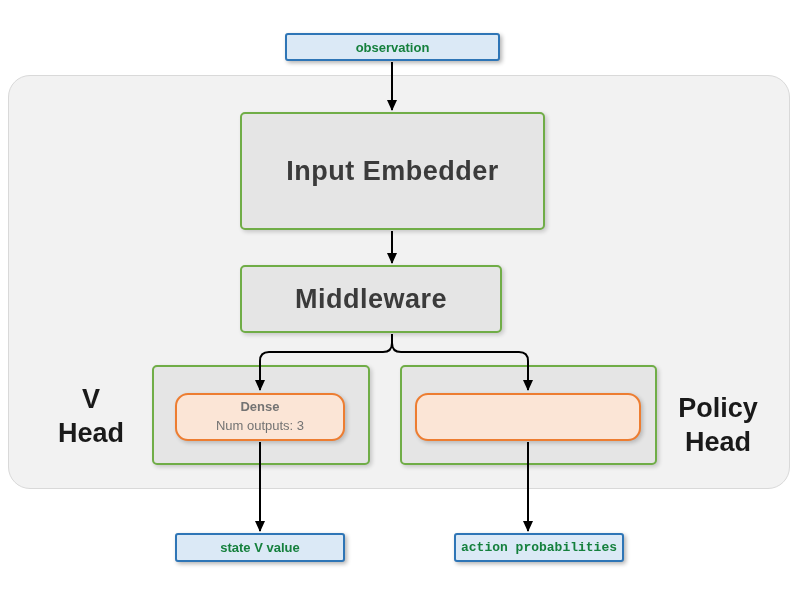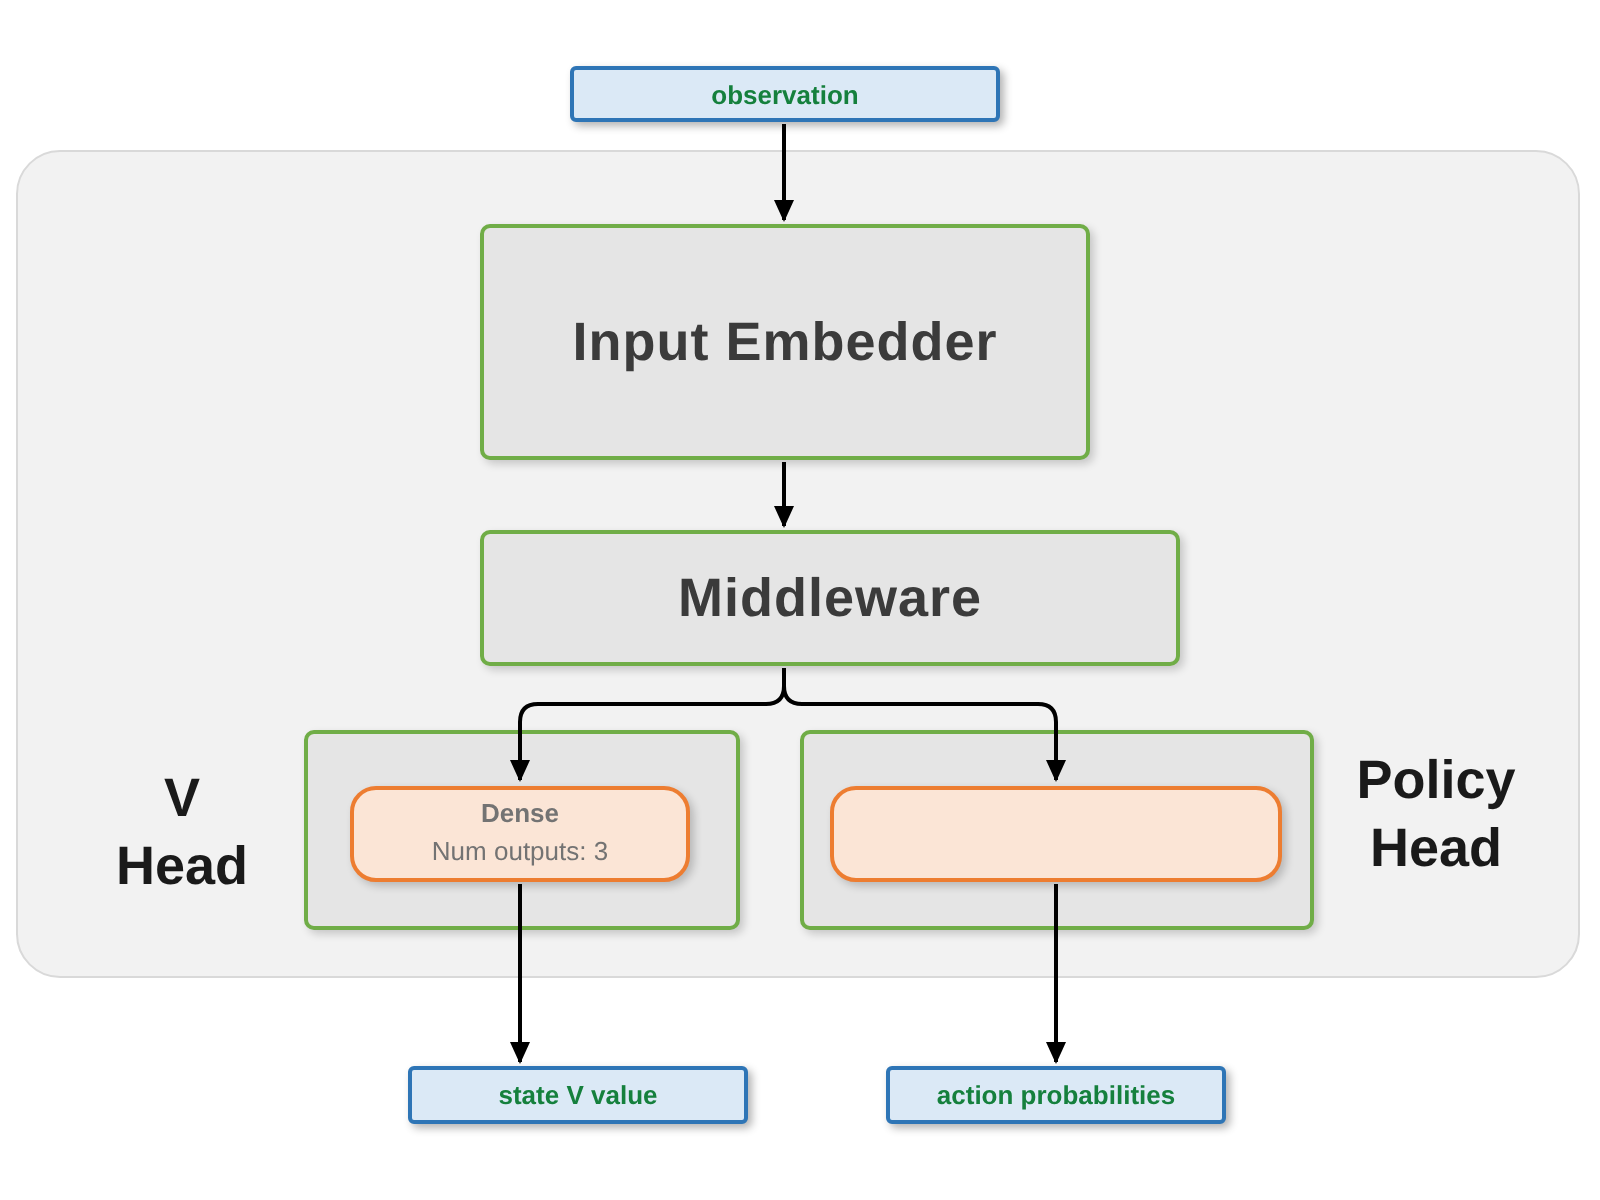--- a/index.html
+++ b/index.html
@@ -80,29 +80,29 @@
     position: absolute;
     left: 0;
     top: 0;
     width: 800px;
     height: 600px;
     pointer-events: none;
   }
   
   #observation        { left: 285px; top: 33px;  width: 215px; height: 28px; }
   #input-embedder     { left: 240px; top: 112px; width: 305px; height: 118px; }
-  #middleware         { left: 240px; top: 265px; width: 350px; height: 68px; }
+  #middleware         { left: 240px; top: 265px; width: 262px; height: 68px; }
   #v-head-box         { left: 152px; top: 365px; width: 218px; height: 100px; }
   #policy-head-box    { left: 400px; top: 365px; width: 257px; height: 100px; }
   #v-head-dense       { left: 175px; top: 393px; width: 170px; height: 48px; }
   #policy-head-dense  { left: 415px; top: 393px; width: 226px; height: 48px; }
   #v-head-label       { left: 38px;  top: 383px; width: 106px; }
-  #policy-head-label  { left: 660px; top: 374px; width: 116px; }
-  #state-v-value      { left: 175px; top: 533px; width: 170px; height: 29px; margin-left: 29px; }
-  #action-probs       { left: 443px; top: 533px; width: 170px; height: 29px; }
+  #policy-head-label  { left: 660px; top: 392px; width: 116px; }
+  #state-v-value      { left: 175px; top: 533px; width: 170px; height: 29px; }
+  #action-probs       { left: 454px; top: 533px; width: 170px; height: 29px; font-family: Liberation Mono, monospace; }
 </style>
 </head>
 <body>
 
 <div class="panel"></div>
 
 <div class="node green" id="v-head-box"></div>
 <div class="node green" id="policy-head-box"></div>
 
 <svg id="arrows" viewBox="0 0 800 600" xmlns="http://www.w3.org/2000/svg">

